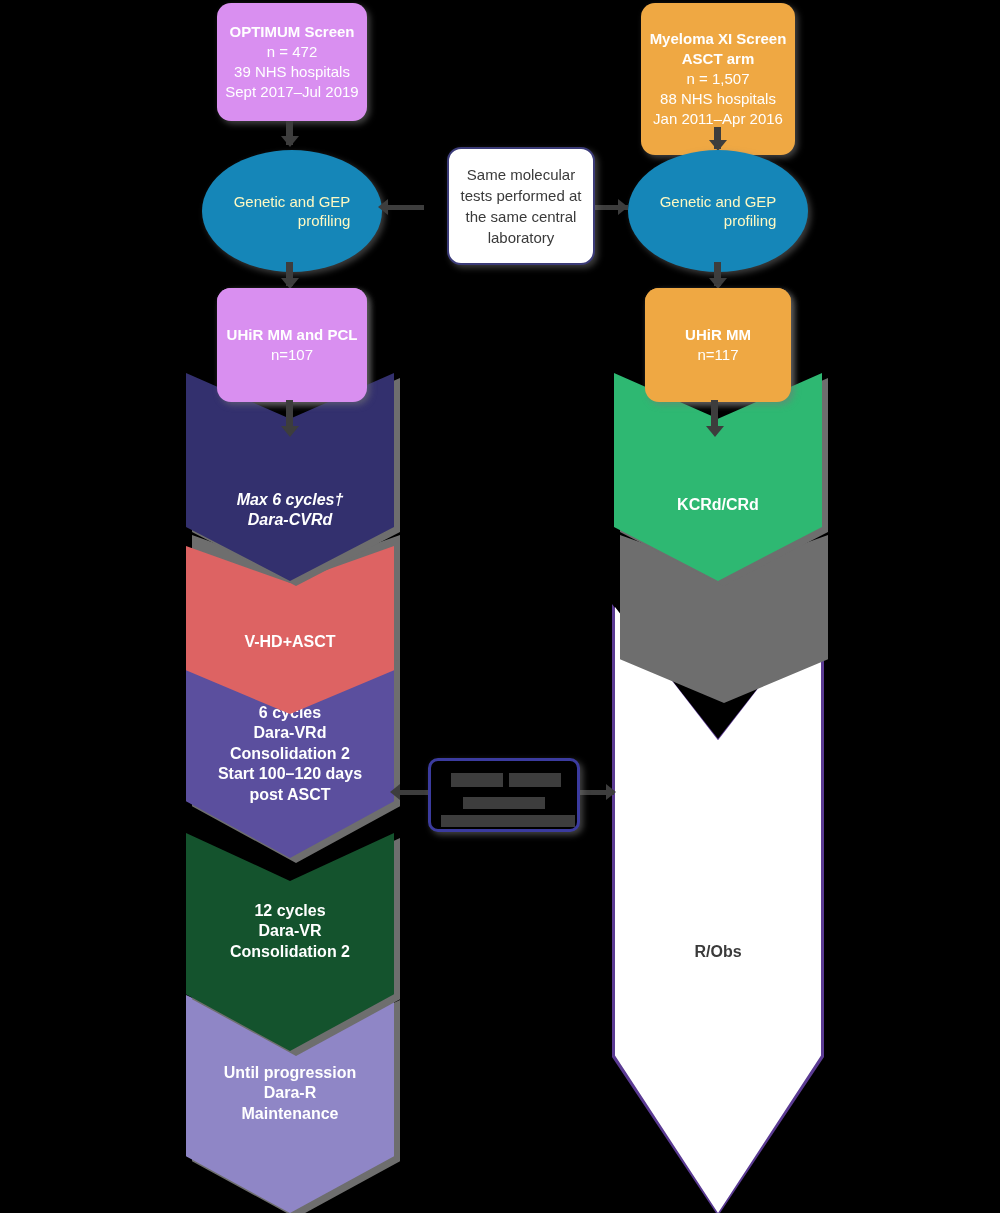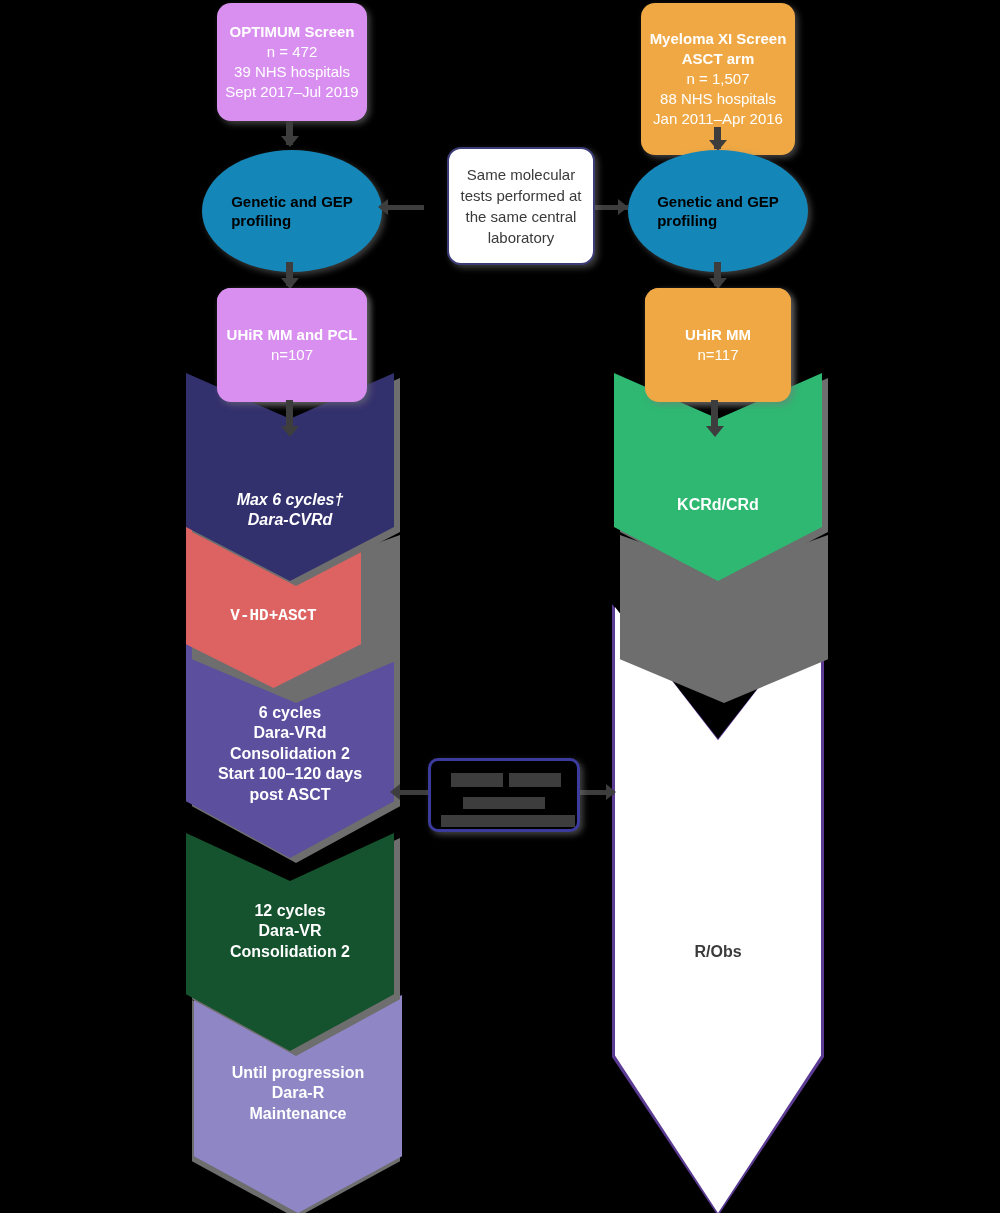--- a/index.html
+++ b/index.html
@@ -34,23 +34,23 @@
   .rbox .inner { width: 100%; padding: 0 6px; }
   .rbox .l1 { font-weight: bold; font-size: 15px; }
   .rbox .ln { font-weight: normal; font-size: 15px; }
 
   
   .ellipse {
     border-radius: 50%;
     display: flex;
     align-items: center;
     justify-content: center;
-    text-align: left;
-    color: #000000;
-    font-weight: bold;
+    text-align: right;
+    color: #fef9c3;
+    font-weight: normal;
     font-size: 15px;
     line-height: 1.3;
     filter: drop-shadow(3px 3px 3px rgba(120,120,120,0.5));
   }
 
   
   .notebox {
     background: #ffffff;
     border: 2px solid #3b3b78;
     border-radius: 14px;
@@ -157,21 +157,21 @@
     <div class="inner">
       <div class="l1">UHiR MM and PCL</div>
       <div class="ln">n=107</div>
     </div>
   </div>
 
   <div class="vline" style="left:286px; top:400px; height:30px;"></div>
   <div class="arrow-down" style="left:281px; top:426px;"></div>
 
   <div class="chev-shadow" style="left:192px; top:1000px; width:208px; height:218px;"></div>
-  <div class="chev" style="left:194px; top:995px; width:208px; height:218px; background:#8f86c6;">
+  <div class="chev" style="left:186px; top:995px; width:208px; height:218px; background:#8f86c6;">
     <div class="lbl" style="margin-top:68px;">
       <div>Until progression</div>
       <div>Dara-R</div>
       <div>Maintenance</div>
     </div>
   </div>
 
   <div class="chev-shadow" style="left:192px; top:838px; width:208px; height:218px;"></div>
   <div class="chev" style="left:186px; top:833px; width:208px; height:218px; background:#14532d;">
     <div class="lbl" style="margin-top:68px;">
@@ -186,21 +186,21 @@
     <div class="lbl" style="margin-top:63px;">
       <div>6 cycles</div>
       <div>Dara-VRd</div>
       <div>Consolidation 2</div>
       <div>Start 100–120 days</div>
       <div>post ASCT</div>
     </div>
   </div>
 
   <div class="chev-shadow" style="left:192px; top:535px; width:208px; height:168px;"></div>
-  <div class="chev" style="left:186px; top:520px; width:175px; height:168px; background:#dd6363;font-family:Liberation Mono, monospace;">
+  <div class="chev" style="left:186px; top:546px; width:208px; height:168px; background:#dd6363;">
     <div class="lbl" style="margin-top:86px;">
       <div>V-HD+ASCT</div>
     </div>
   </div>
 
   <div class="chev-shadow" style="left:192px; top:378px; width:208px; height:208px;"></div>
   <div class="chev" style="left:186px; top:373px; width:208px; height:208px; background:#33306e;font-style:italic;">
     <div class="lbl" style="margin-top:117px;">
       <div>Max 6 cycles†</div>
       <div>Dara-CVRd</div>

